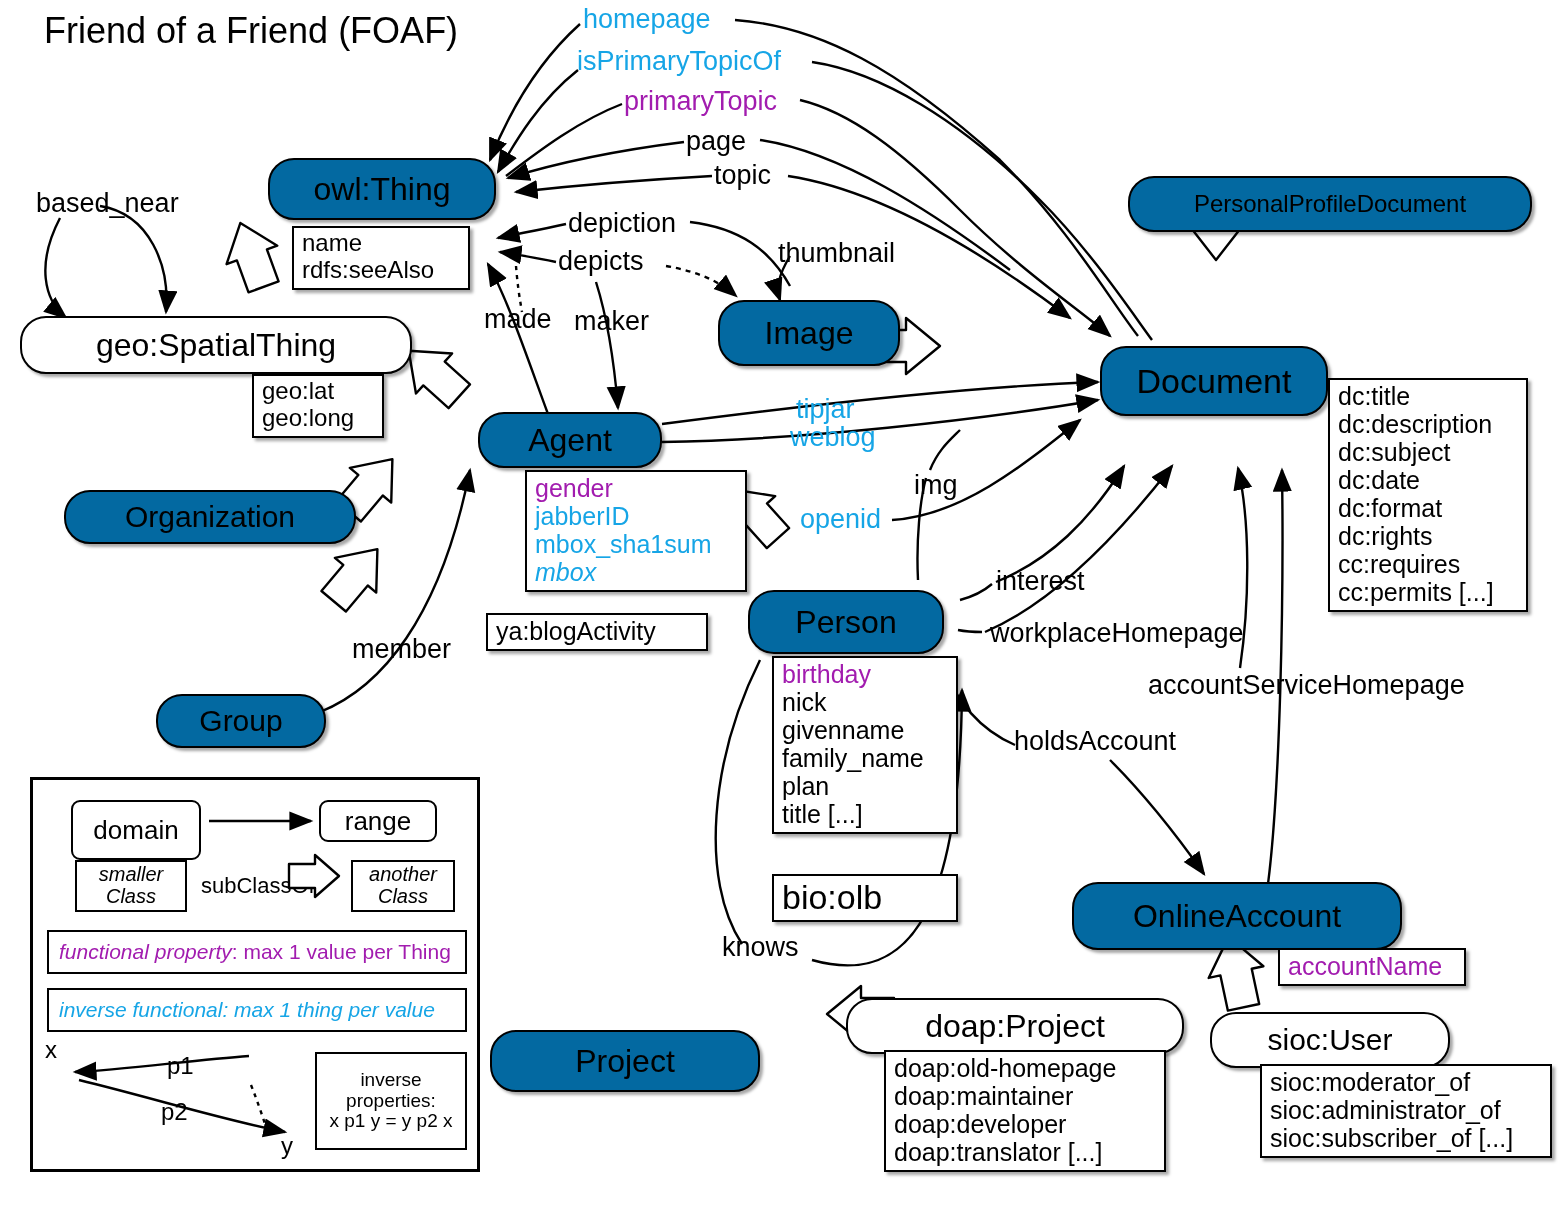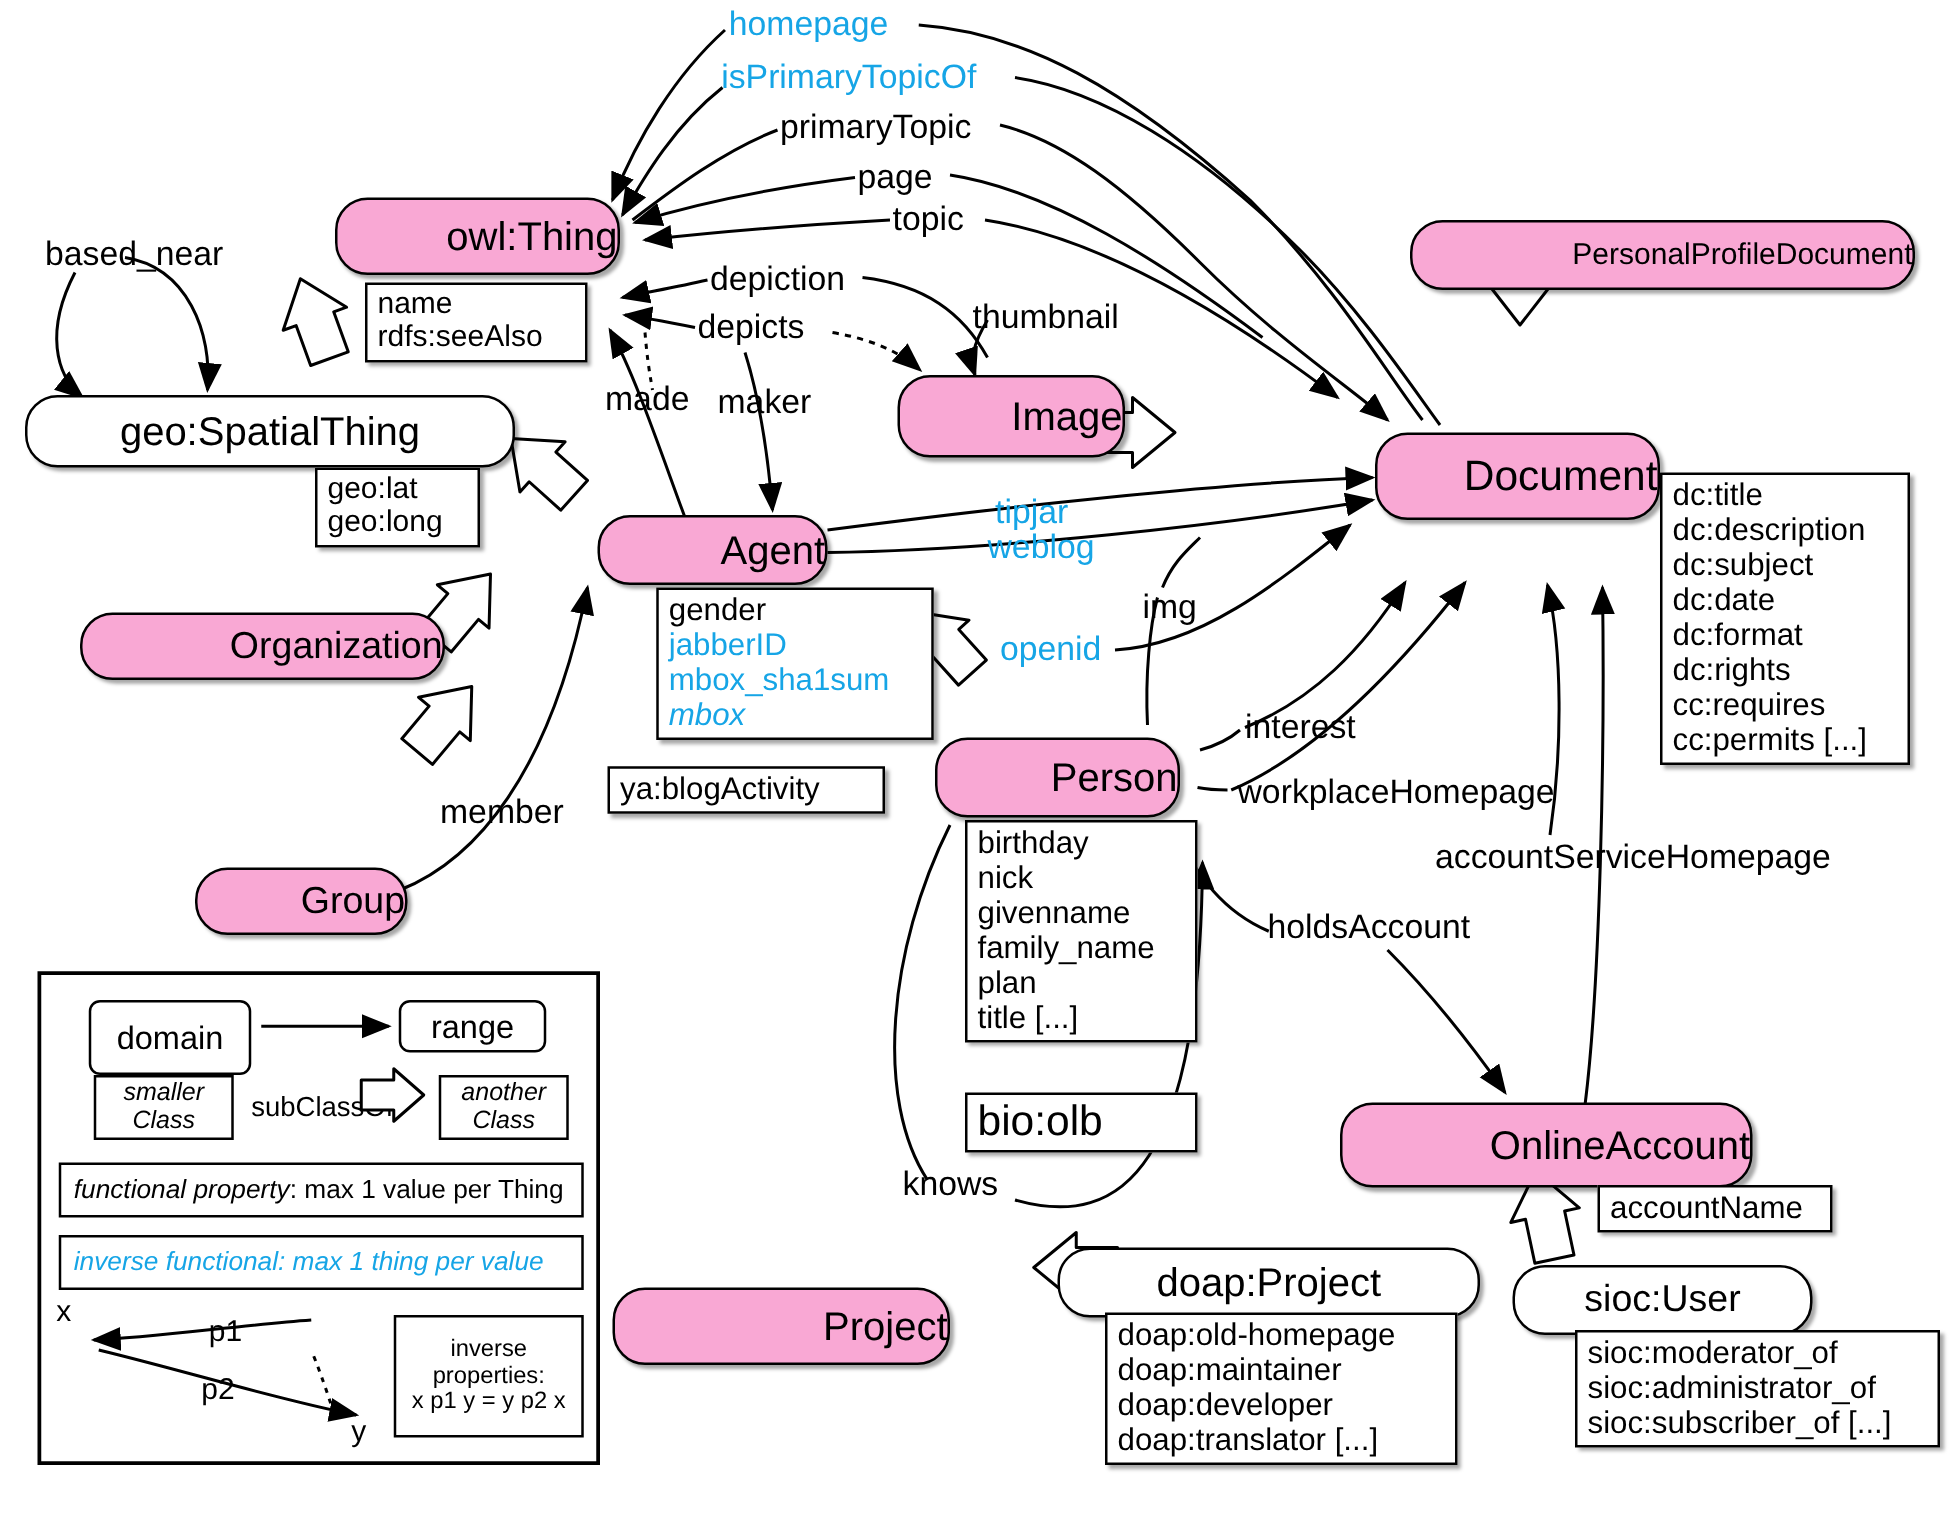--- a/index.html
+++ b/index.html
@@ -24,26 +24,26 @@
     width: 1560px;
     height: 1224px;
     pointer-events: none;
   }
   .node {
     position: absolute;
     box-sizing: border-box;
   }
   
   .cls {
-    background: #f9a8d4;
+    background: #0369a1;
     border: 2px solid #000;
     border-radius: 26px;
     display: flex;
     align-items: center;
-    justify-content: flex-end;
+    justify-content: center;
     box-shadow: 3px 3px 3px rgba(0,0,0,0.35);
     text-align: center;
   }
   .cls-white {
     background: #ffffff;
     border: 2px solid #000;
     border-radius: 26px;
     display: flex;
     align-items: center;
     justify-content: center;
@@ -58,21 +58,21 @@
     padding: 2px 8px 4px 8px;
     line-height: 1.12;
     white-space: nowrap;
   }
   .props div { white-space: nowrap; }
   .label {
     position: absolute;
     white-space: nowrap;
   }
   .c-black { color: #000000; }
-  .c-red   { color: #000000; }
+  .c-red   { color: #a21caf; }
   .c-blue  { color: #16a5e6; }
   .italic  { font-style: italic; }
 
   #title {
     position: absolute;
     left: 44px;
     top: 10px;
     font-size: 36px;
     color: #000;
   }
@@ -109,20 +109,21 @@
     justify-content: center;
     text-align: center;
     line-height: 1.08;
   }
 </style>
 </head>
 <body>
 
 <div id="canvas">
 
+  <div id="title">Friend of a Friend (FOAF)</div>
 
   <svg class="layer" viewBox="0 0 1560 1224">
     <defs>
       <marker id="ah" markerWidth="11" markerHeight="11" refX="9" refY="4" orient="auto">
         <path d="M0,0 L10,4 L0,8 z" fill="#000"></path>
       </marker>
     </defs>
     <g fill="none" stroke="#000" stroke-width="2.4">
 
       <path d="M60,218 C36,264 44,300 66,318" marker-end="url(#ah)"></path>

